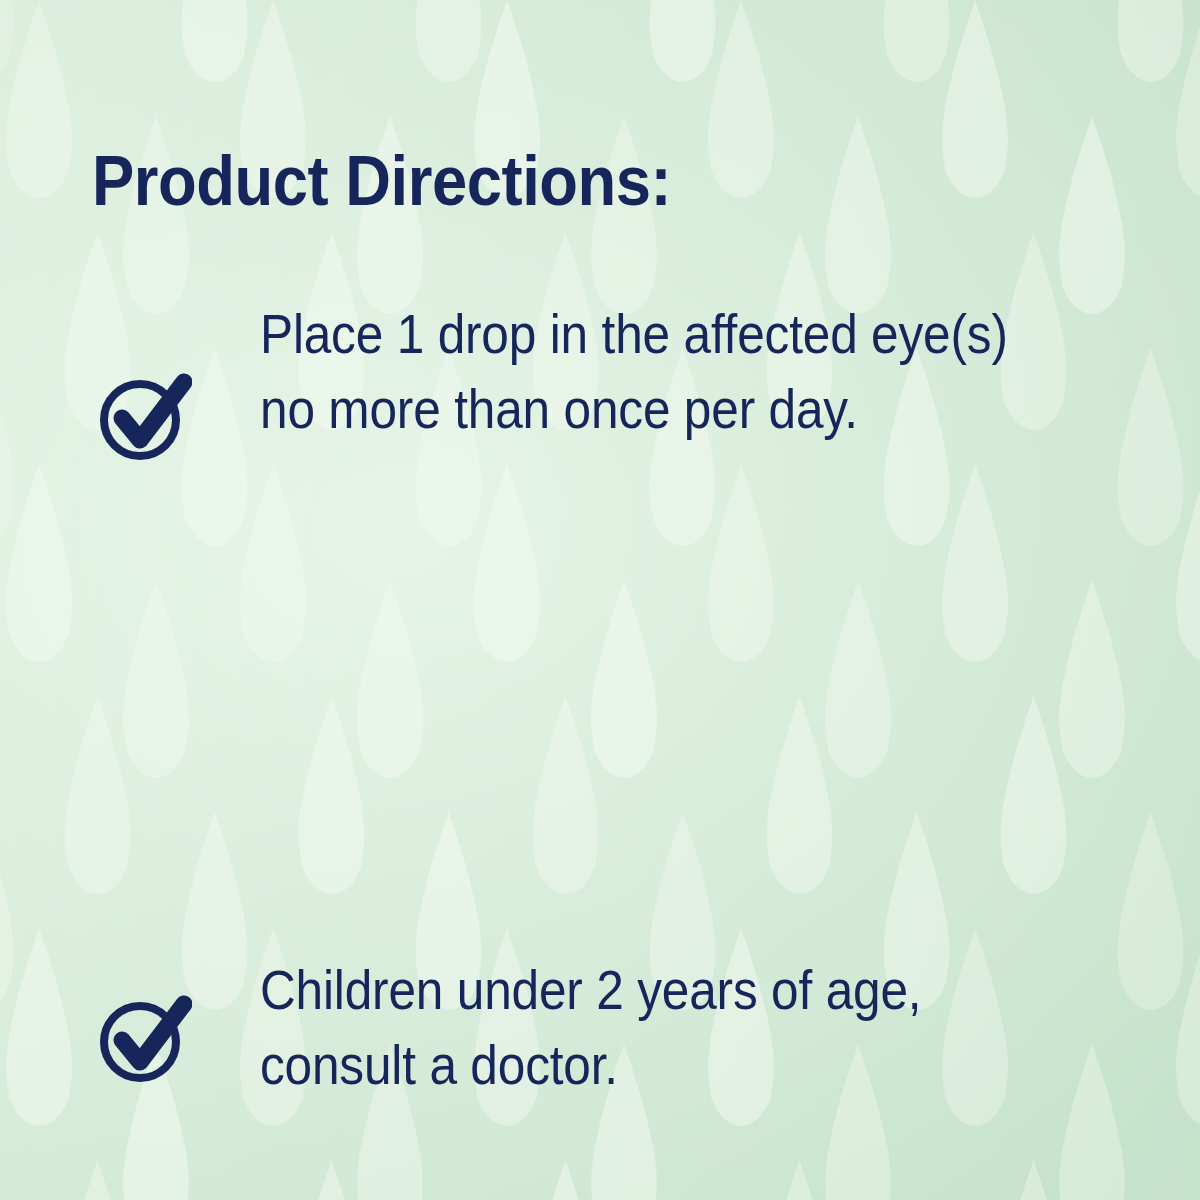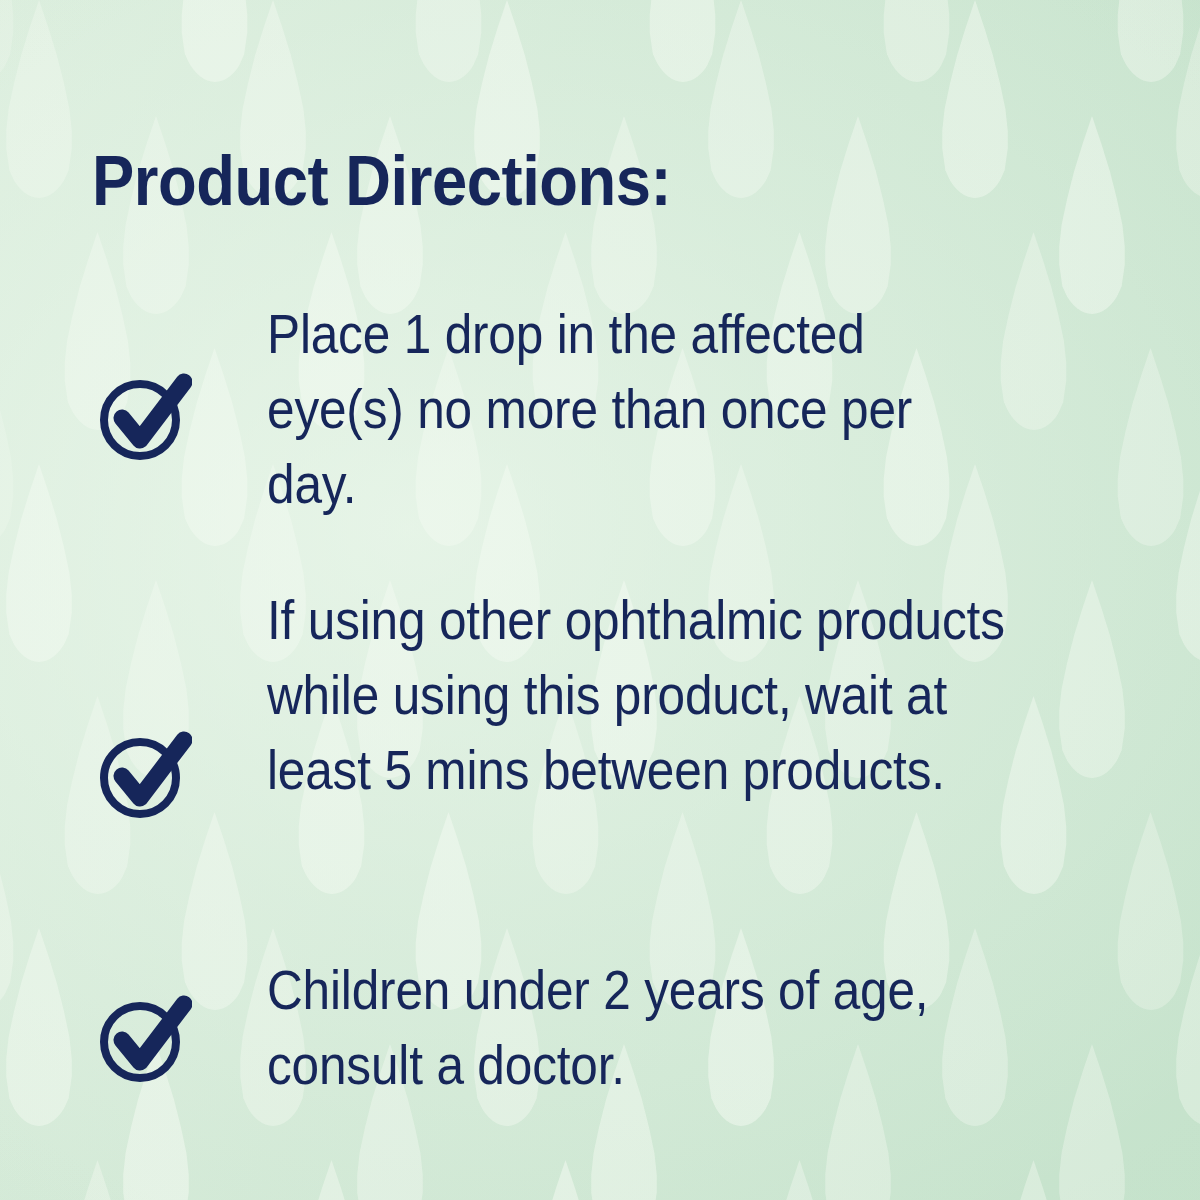--- a/index.html
+++ b/index.html
@@ -77,21 +77,20 @@
     color: #16265a;
     transform: scaleX(.905);
     transform-origin: left top;
     white-space: nowrap;
   }
 
   .direction-item {
     position: absolute;
     display: flex;
     align-items: flex-start;
-    gap: 7px;
   }
   #item-0 { left: 96px; top: 296px;  width: 1010px; }
   #item-1 { left: 96px; top: 582px;  width: 1010px; }
   #item-2 { left: 96px; top: 952px;  width: 1010px; }
 
   .check-wrap {
     position: relative;
     flex: 0 0 auto;
     width: 96px;
     height: 96px;
@@ -198,29 +197,20 @@
     <div class="direction-item" id="item-0">
       <span class="check-wrap">
         <svg class="check-icon" viewBox="0 0 96 96" aria-hidden="true">
           <circle cx="44" cy="52" r="36" fill="none" stroke="#16265a" stroke-width="8"></circle>
           <path d="M26 50 L44 72 L88 14" fill="none" stroke="#16265a" stroke-width="17" stroke-linecap="round" stroke-linejoin="round"></path>
         </svg>
       </span>
       <div class="item-text">Place 1 drop in the affected eye(s) no more than once per day.</div>
     </div>
 
-    <div class="direction-item" id="item-1">
-      <span class="check-wrap">
-        <svg class="check-icon" viewBox="0 0 96 96" aria-hidden="true">
-          <circle cx="44" cy="52" r="36" fill="none" stroke="#16265a" stroke-width="8"></circle>
-          <path d="M26 50 L44 72 L88 14" fill="none" stroke="#16265a" stroke-width="17" stroke-linecap="round" stroke-linejoin="round"></path>
-        </svg>
-      </span>
-      <div class="item-text">If using other ophthalmic products while using this product, wait at least 5 mins between products.</div>
-    </div>
 
     <div class="direction-item" id="item-2">
       <span class="check-wrap">
         <svg class="check-icon" viewBox="0 0 96 96" aria-hidden="true">
           <circle cx="44" cy="52" r="36" fill="none" stroke="#16265a" stroke-width="8"></circle>
           <path d="M26 50 L44 72 L88 14" fill="none" stroke="#16265a" stroke-width="17" stroke-linecap="round" stroke-linejoin="round"></path>
         </svg>
       </span>
       <div class="item-text">Children under 2 years of age, consult a doctor.</div>
     </div>

